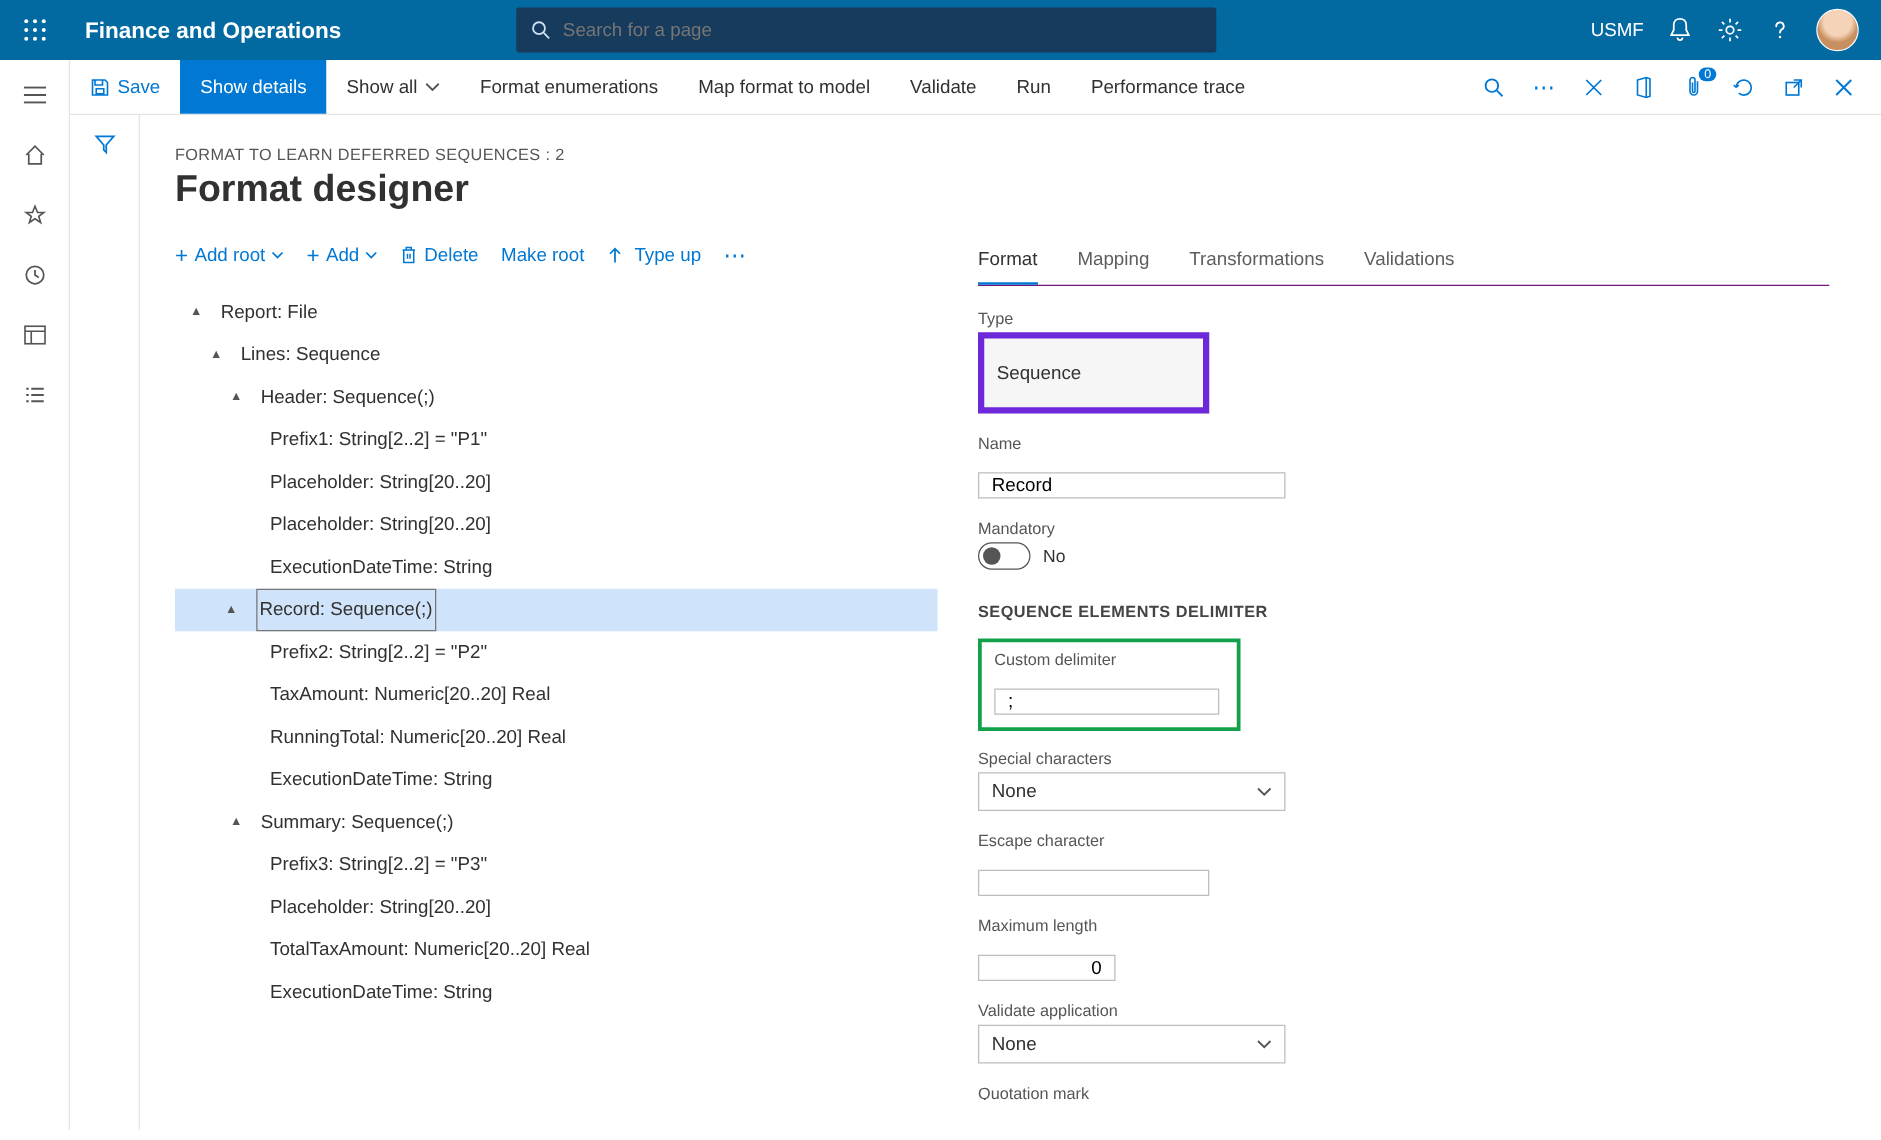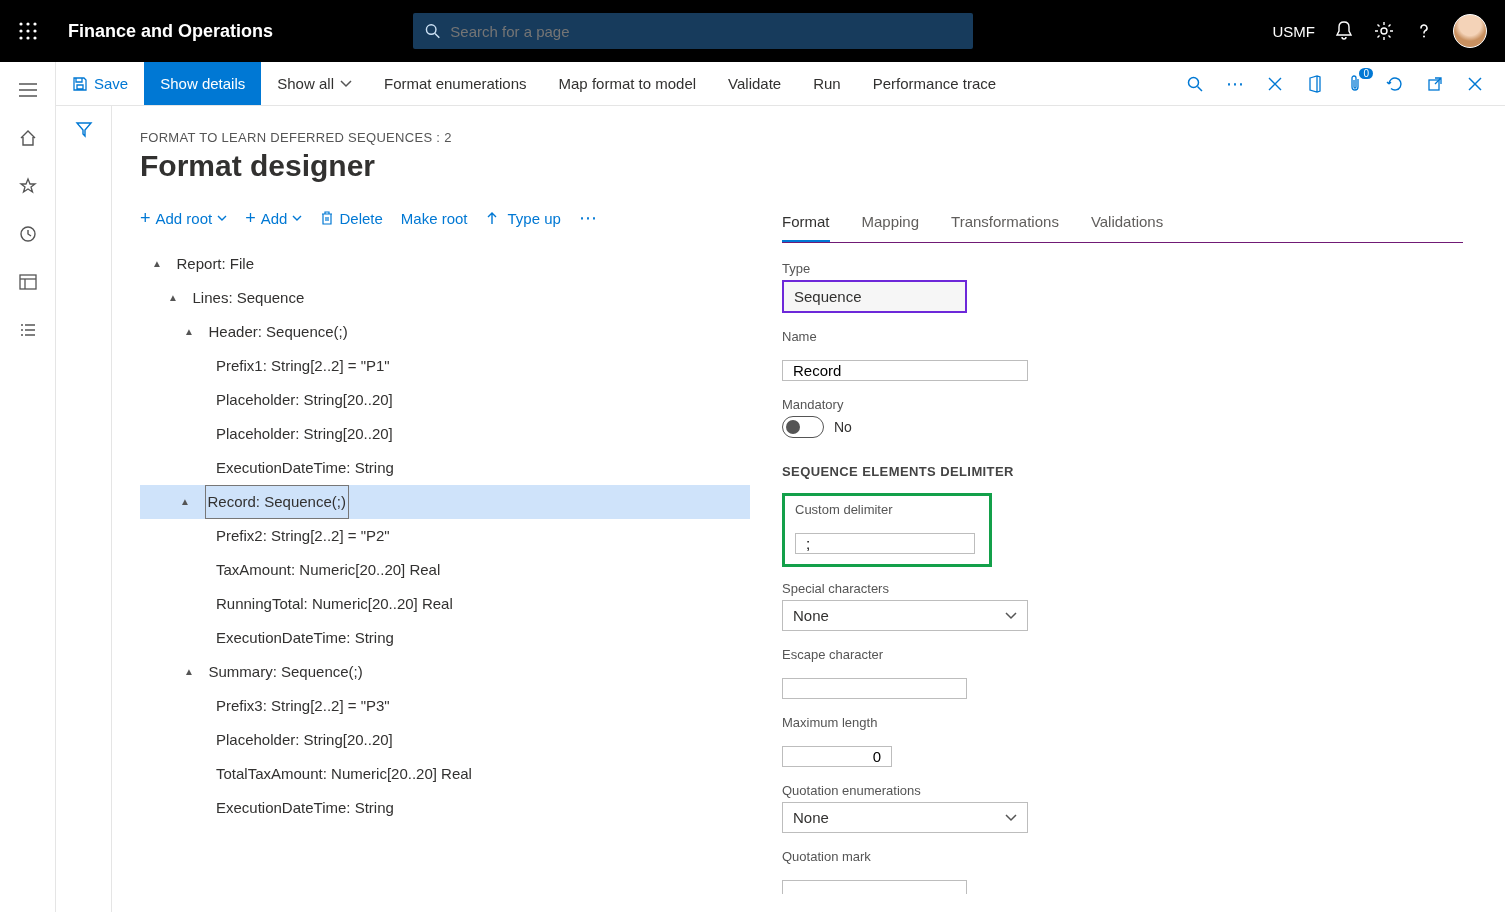--- a/index.html
+++ b/index.html
@@ -1,19 +1,19 @@
 <!DOCTYPE html>
 <html><head>
 <meta charset="utf-8">
 <style>
   * { box-sizing: border-box; margin: 0; padding: 0; }
   body { font-family: "Segoe UI", Arial, sans-serif; font-size: 14px; color: #323130; background: #fff; overflow: hidden; width: 1505px; height: 912px; }
   
   
-  .top-bar { background: #000000; height: 62px; display: flex; align-items: center; color: #fff; }
+  .top-bar { background: #0369a1; height: 48px; display: flex; align-items: center; color: #fff; }
   .waffle { width: 56px; height: 56px; display: flex; align-items: center; justify-content: center; font-size: 20px; cursor: pointer; }
   .app-title { font-size: 18px; font-weight: 600; margin-left: 12px; margin-right: 40px; }
   .search-wrap { flex: 0 0 560px; margin-left: 100px; }
   .search-box { background: #173b5c; border-radius: 2px; height: 36px; display: flex; align-items: center; padding: 0 12px; color: #cde2f5; }
   .search-box svg { margin-right: 10px; }
   .search-box input { background: transparent; border: none; outline: none; color: #cde2f5; font-size: 15px; width: 100%; }
   .top-spacer { flex: 1; }
   .top-right { display: flex; align-items: center; gap: 18px; padding-right: 18px; font-size: 15px; }
   .top-icon { width: 22px; height: 22px; display: flex; align-items: center; justify-content: center; cursor: pointer; }
   .avatar { width: 34px; height: 34px; border-radius: 50%; background: radial-gradient(circle at 50% 30%, #f4d3b8 40%, #c89060 60%); border: 1px solid #fff; }
@@ -67,21 +67,21 @@
   .indent-sel { padding-left: 40px; }
   
   
   .detail-col { flex: 1; display: flex; flex-direction: column; overflow-y: auto; padding-right: 10px; position: relative; }
   .detail-tabs { display: flex; gap: 32px; border-bottom: 1px solid #701a75; font-size: 15px; color: #605e5c; margin-bottom: 18px; }
   .detail-tab { padding: 6px 0 10px; cursor: pointer; }
   .detail-tab.active { color: #323130; border-bottom: 2px solid #0078d4; font-weight: 400; }
   
   .form-group { margin-bottom: 16px; }
   .form-label { font-size: 13px; color: #555; margin-bottom: 4px; display: block; }
-  .form-value-static { font-size: 15px; padding: 6px 10px; background: #f6f6f6; width: 185px; border: 2px solid #6d28d9; }
+  .form-value-static { font-size: 15px; padding: 19px 10px; background: #f6f6f6; width: 185px; border: 5px solid #6d28d9; }
   .form-input { font-size: 15px; padding: 1px 10px; border: 1px solid #bdbdbd; width: 246px; outline: none; margin-top: 12px; }
   .form-input.small { width: 185px; }
   .form-input.num { text-align: right; width: 110px; }
   .form-select { font-size: 15px; padding: 6px 10px; border: 1px solid #bdbdbd; width: 246px; display: flex; justify-content: space-between; align-items: center; cursor: pointer; }
   
   .section-header { font-size: 13px; font-weight: 600; letter-spacing: .4px; color: #444; margin-top: 10px; margin-bottom: 14px; }
   
   .highlight-box { border: 3px solid #13a04a; padding: 6px 10px 10px; margin-bottom: 14px; width: 210px; }
   .highlight-box .form-input { width: 180px; }
   
@@ -408,21 +408,21 @@
               <span class="form-label">Escape character</span>
               <input class="form-input small" value="" style="">
             </div>
 
             <div class="form-group">
               <span class="form-label">Maximum length</span>
               <input class="form-input num" value="0" style="">
             </div>
 
             <div class="form-group">
-              <span class="form-label">Quotation enumerations</span>
+              <span class="form-label">Validate application</span>
               <div class="form-select">
                 <span>None</span>
                 <svg width="12" height="8" viewBox="0 0 12 8">
                     <path d="M1 1 L6 6 L11 1" fill="none" stroke="#555" stroke-width="1.5"></path>
                   </svg>
               </div>
             </div>
 
             <div class="form-group">
               <span class="form-label">Quotation mark</span>

